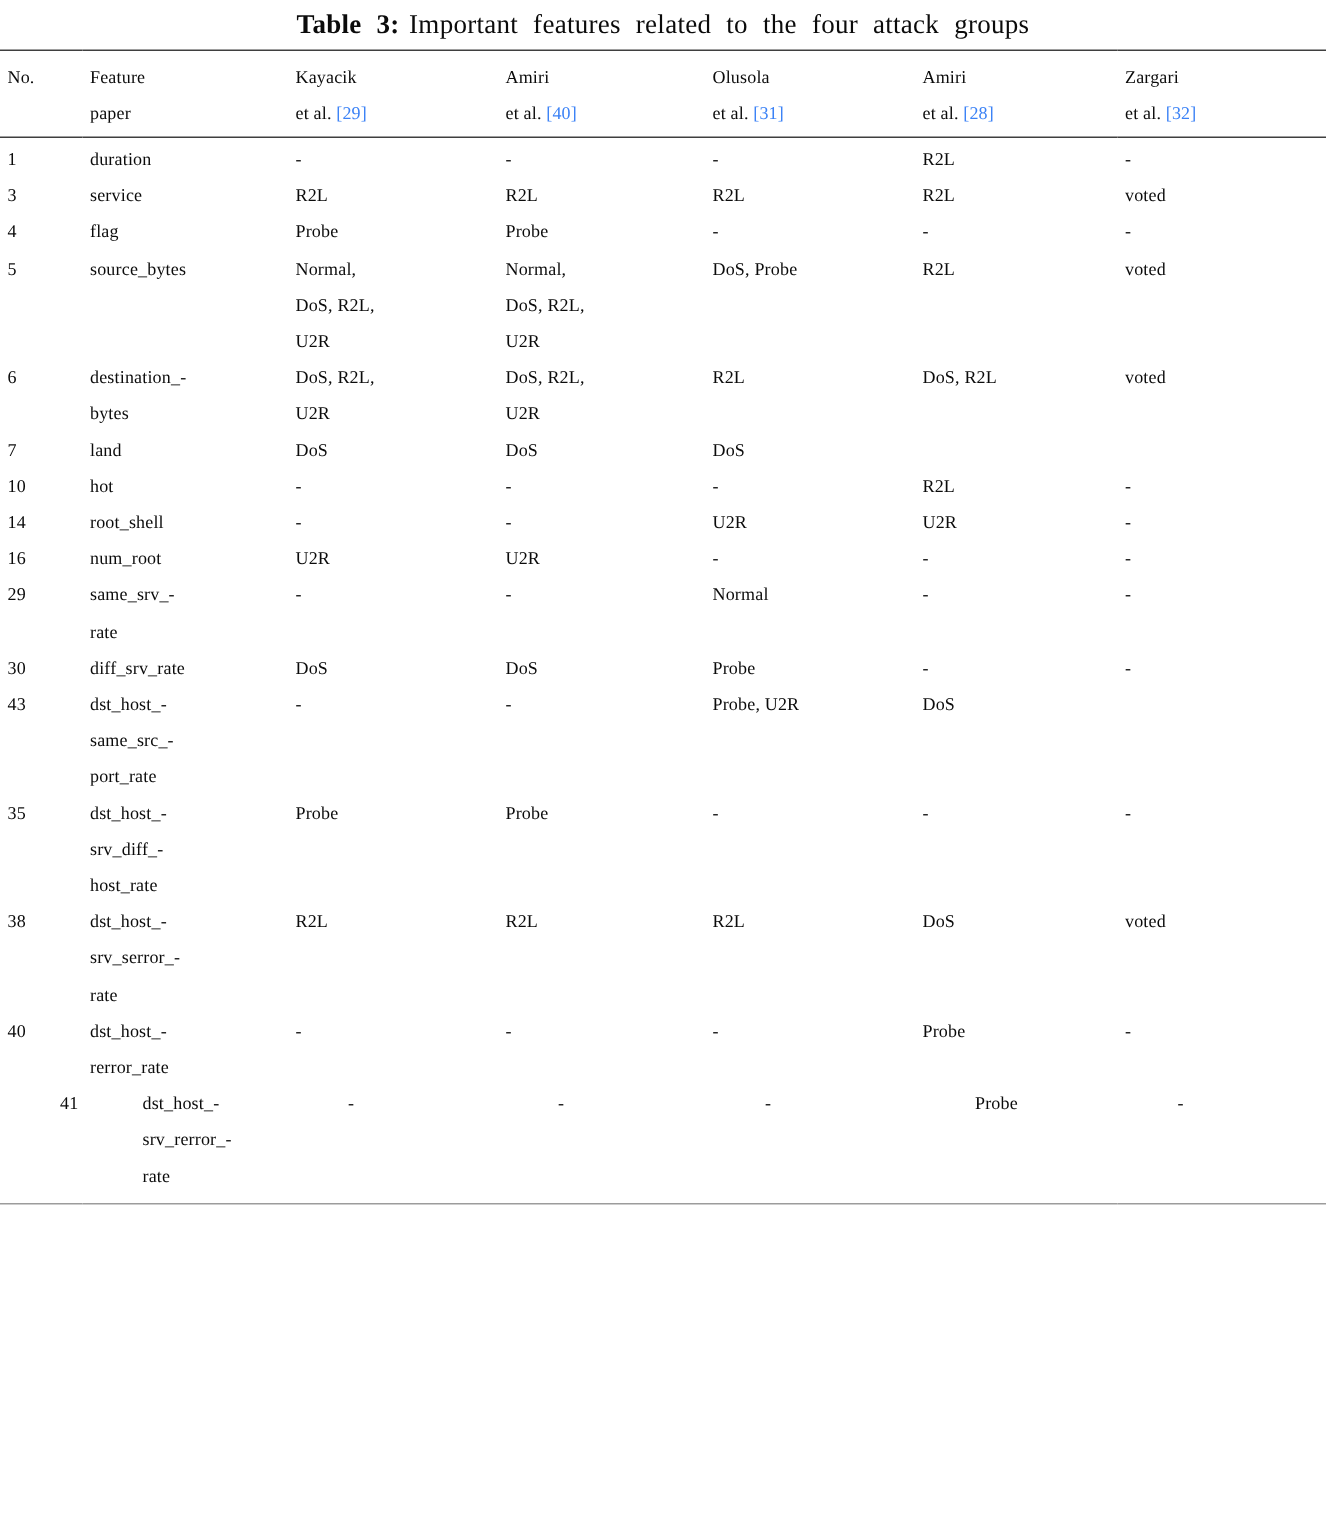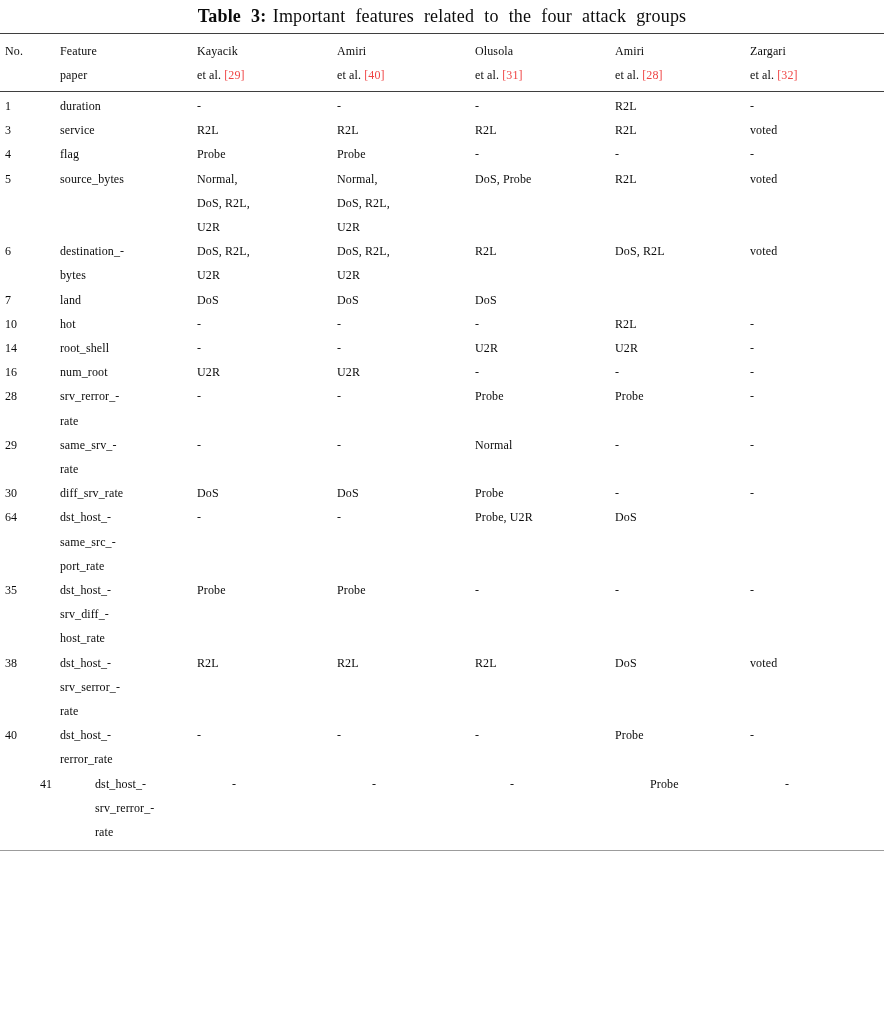--- a/index.html
+++ b/index.html
@@ -44,21 +44,21 @@
   thead th {
     font-weight: normal;
     text-align: left;
     vertical-align: top;
     padding: 5px 0 4px 5px;
     line-height: 24px;
     border-bottom: 1.5px solid #3f3f3f;
     letter-spacing: 0.01em;
   }
   .cite {
-    color: #ef4444;
+    color: #3b82f6;
   }
   tbody td {
     text-align: left;
     vertical-align: top;
     padding: 0 0 0 5px;
     line-height: 24.2px;
     white-space: pre-line;
     letter-spacing: 0.01em;
   }
   tbody tr:first-child td { padding-top: 2px; }
@@ -204,50 +204,40 @@
       <tr>
         <td>16</td>
         <td>num_root</td>
         <td>U2R</td>
         <td>U2R</td>
         <td>-</td>
         <td>-</td>
         <td>-</td>
       </tr>
       <tr>
-        <td>28</td>
-        <td>srv_rerror_-
-rate</td>
-        <td>-</td>
-        <td>-</td>
-        <td>Probe</td>
-        <td>Probe</td>
-        <td>-</td>
-      </tr>
-      <tr>
         <td>29</td>
         <td>same_srv_-
 rate</td>
         <td>-</td>
         <td>-</td>
         <td>Normal</td>
         <td>-</td>
         <td>-</td>
       </tr>
       <tr>
         <td>30</td>
         <td>diff_srv_rate</td>
         <td>DoS</td>
         <td>DoS</td>
         <td>Probe</td>
         <td>-</td>
         <td>-</td>
       </tr>
       <tr>
-        <td>64</td>
+        <td>43</td>
         <td>dst_host_-
 same_src_-
 port_rate</td>
         <td>-</td>
         <td>-</td>
         <td>Probe, U2R</td>
         <td>DoS</td>
         <td></td>
       </tr>
       <tr>

